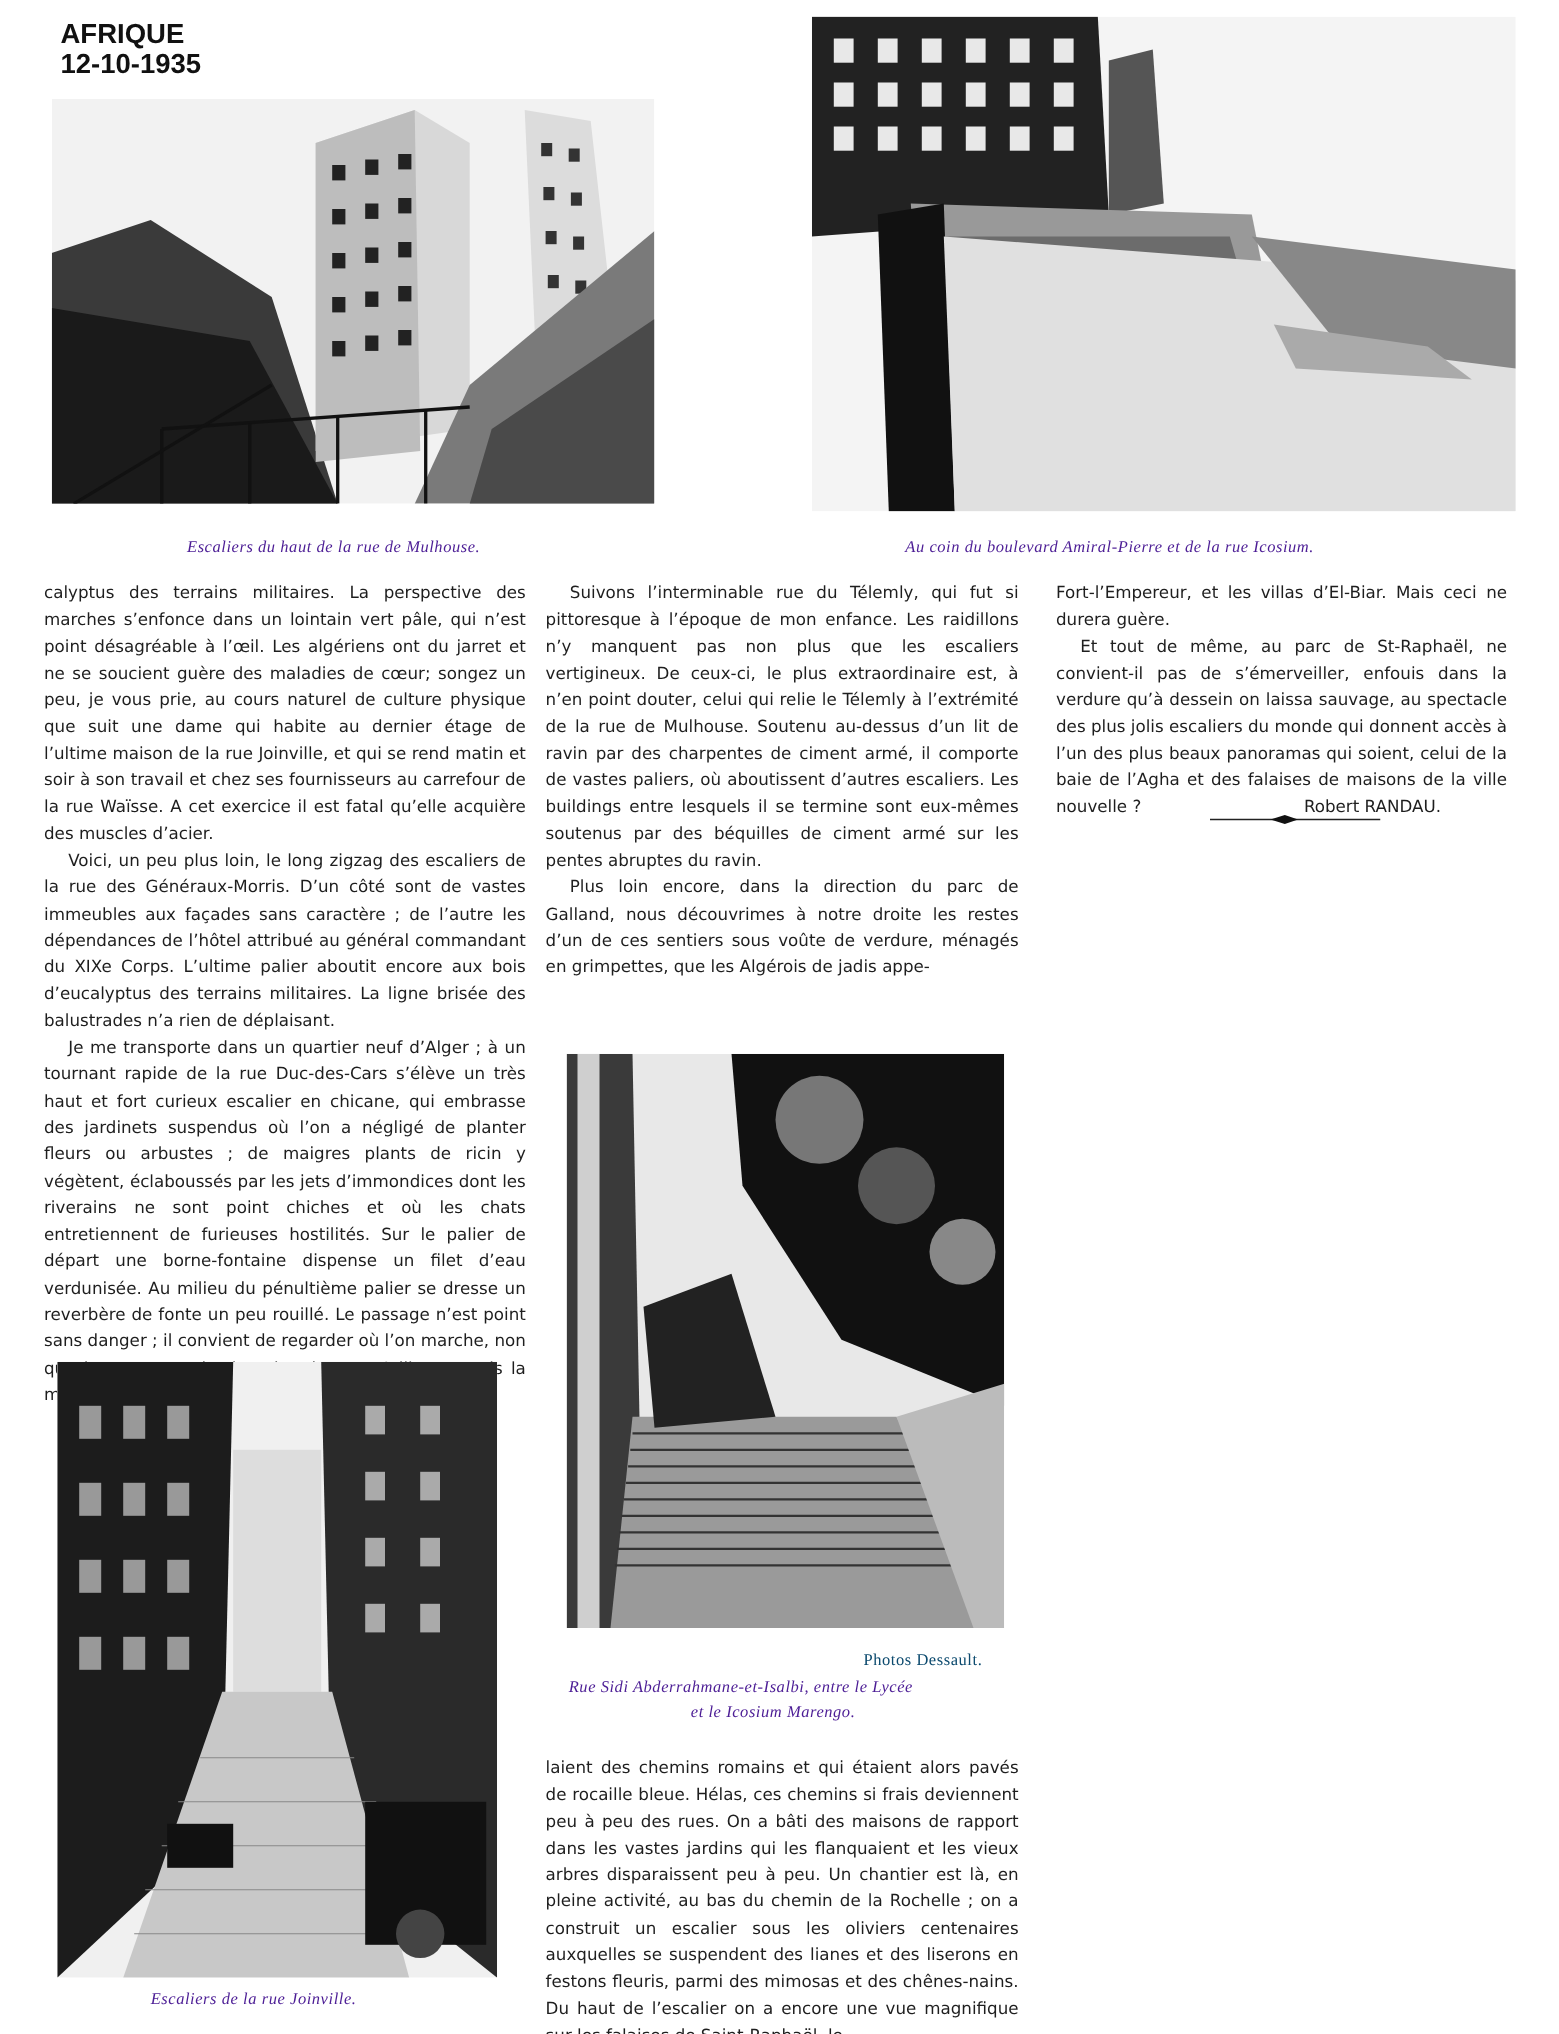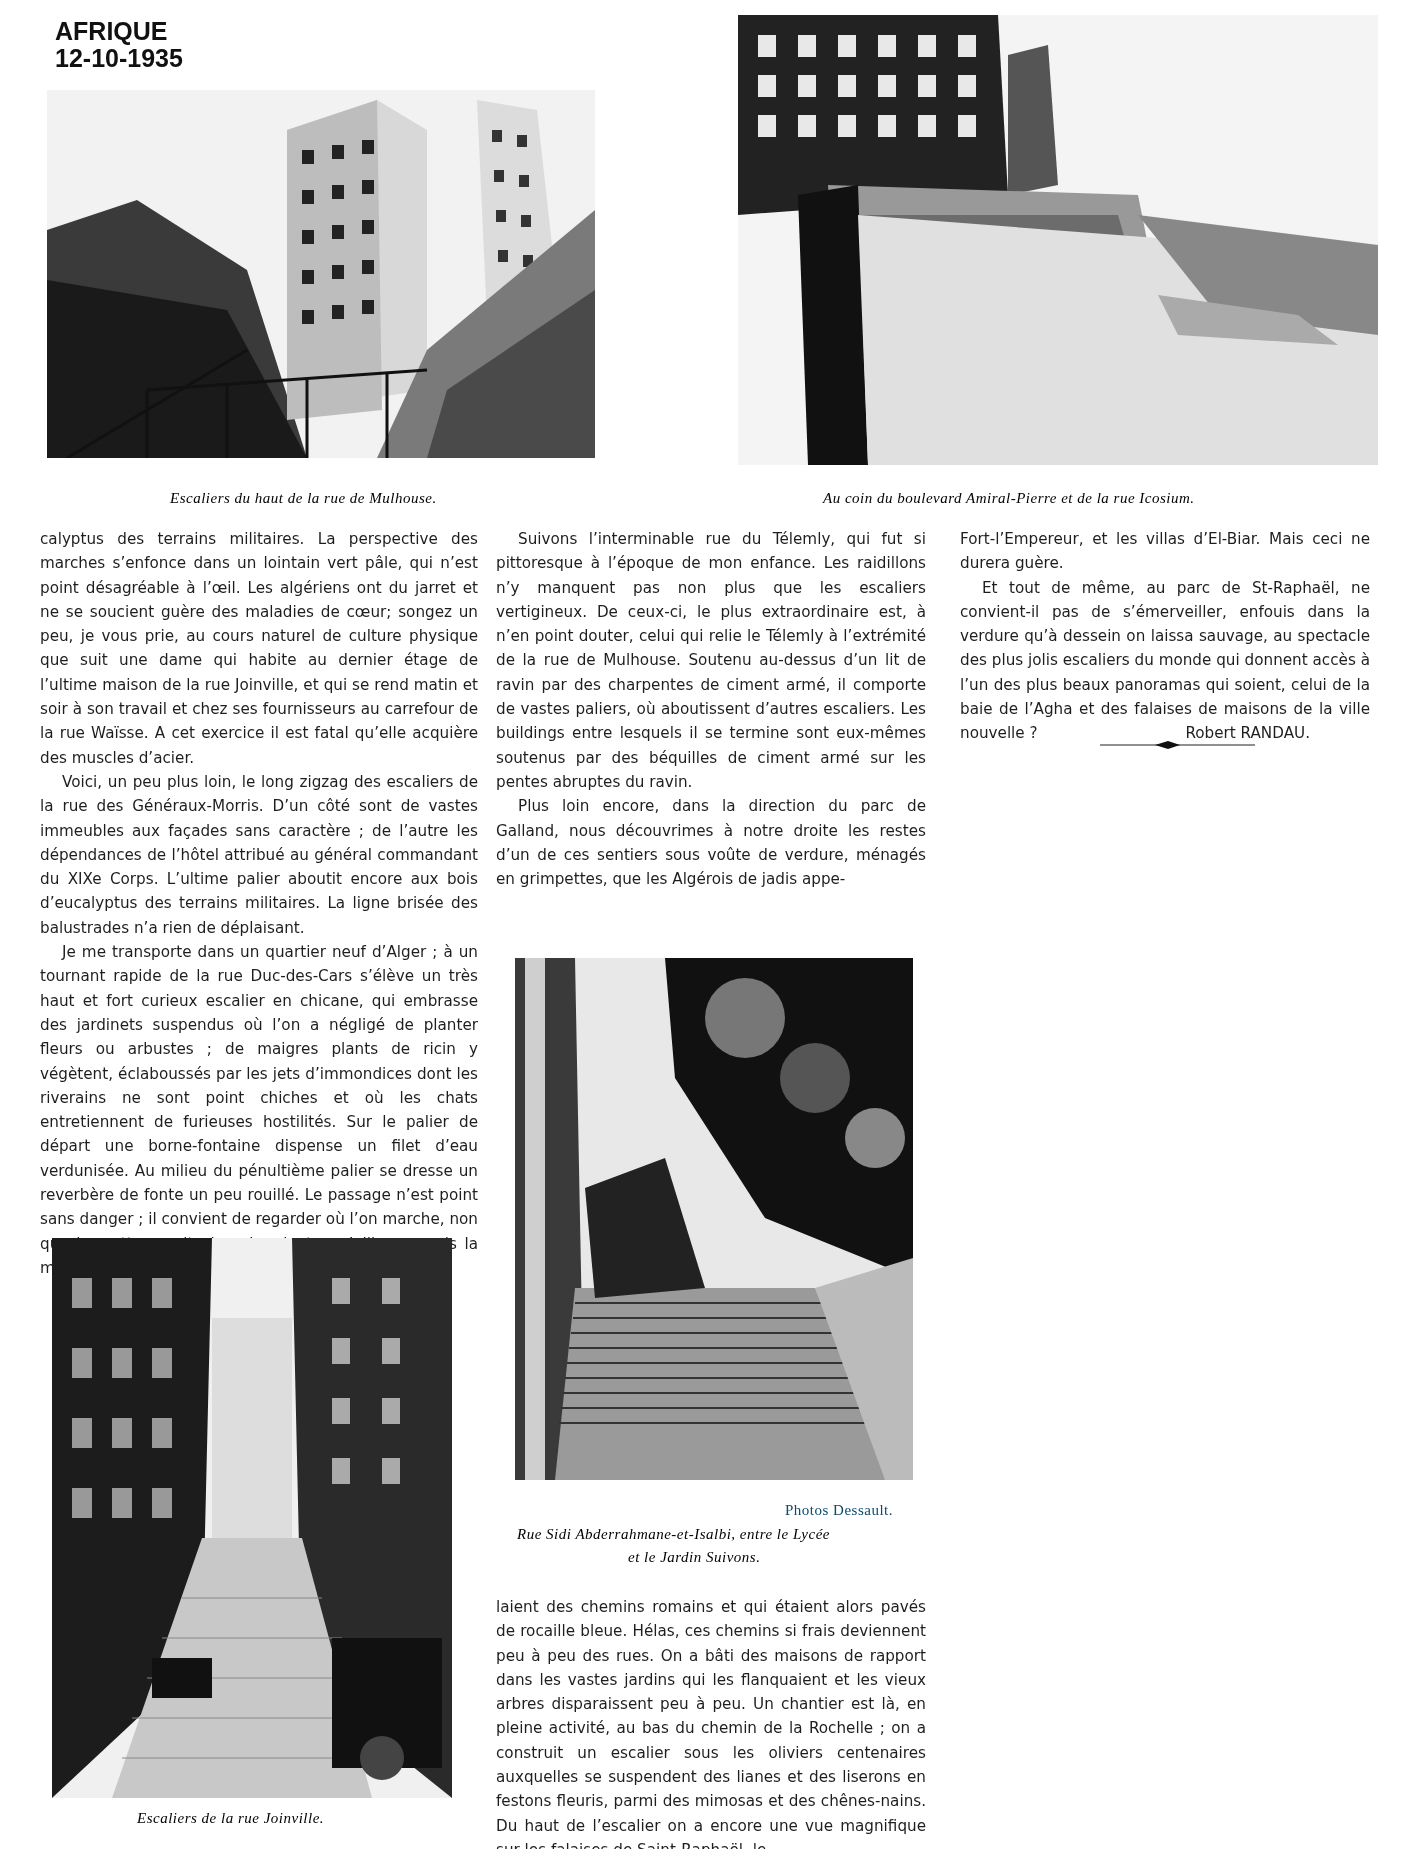--- a/index.html
+++ b/index.html
@@ -3,21 +3,21 @@
 <meta charset="utf-8">
 <style>
   html, body { margin: 0; padding: 0; background: #ffffff; }
   body { width: 1417px; height: 1849px; position: relative; overflow: hidden;
          font-family: "DejaVu Sans", sans-serif; color: #1a1a1a; }
   .header { position: absolute; left: 55px; top: 18px; font-family: "Liberation Sans", sans-serif;
             font-weight: bold; font-size: 25px; line-height: 27px; color: #111; }
   .photo { position: absolute; background: #ffffff; overflow: hidden; }
   .photo svg { width: 100%; height: 100%; display: block; }
   .caption { position: absolute; font-family: "Liberation Serif", serif; font-style: italic;
-             font-size: 15px; color: #000000; letter-spacing: 0.5px; white-space: nowrap; }
+             font-size: 15px; color: #4c1d95; letter-spacing: 0.5px; white-space: nowrap; }
   .credit { position: absolute; font-family: "Liberation Serif", serif; font-size: 15px; color: #0c4a6e; letter-spacing: 0.5px; }
   .col { position: absolute; font-family: "DejaVu Sans", sans-serif; font-size: 15.2px;
          line-height: 24.3px; text-align: justify; color: #1e1e1e; }
   .col p { margin: 0; text-indent: 0; hyphens: manual; }
   .col p.indent { text-indent: 22px; }
   .sig { display: block; text-align: right; padding-right: 60px; margin-top: -24.3px; }
   .ornament { position: absolute; left: 1100px; top: 740px; width: 155px; height: 10px; }
 </style>
 </head>
 <body>
@@ -153,21 +153,21 @@
       <line x1="48" y1="435" x2="358" y2="435"></line>
         <line x1="46" y1="450" x2="366" y2="450"></line>
         <line x1="44" y1="465" x2="374" y2="465"></line>
     </g>
     <polygon points="70,230 150,200 190,330 80,340" fill="#222"></polygon>
     <polygon points="300,330 398,300 398,522 370,522" fill="#bbb"></polygon>
   </svg>
 </div>
 <div class="credit" style="left:785px;top:1502px;">Photos Dessault.</div>
 <div class="caption" style="left:517px;top:1526px;">Rue Sidi Abderrahmane-et-Isalbi, entre le Lycée</div>
-<div class="caption" style="left:628px;top:1549px;">et le Jardin Suivons.</div>
+<div class="caption" style="left:628px;top:1549px;">et le Icosium Marengo.</div>
 
 <div class="col" style="left:496px;top:1595px;width:430px;">
   <p>laient des chemins romains et qui étaient alors pavés de rocaille bleue. Hélas, ces chemins si frais deviennent peu à peu des rues. On a bâti des maisons de rapport dans les vastes jardins qui les flanquaient et les vieux arbres disparaissent peu à peu. Un chantier est là, en pleine activité, au bas du chemin de la Rochelle ; on a construit un escalier sous les oliviers centenaires auxquelles se suspendent des lianes et des liserons en festons fleuris, parmi des mimosas et des chênes-nains. Du haut de l’escalier on a encore une vue magnifique sur les falaises de Saint-Raphaël, le</p>
 </div>
 
 <div class="photo" style="left:52px;top:1238px;width:400px;height:560px;">
   <svg viewBox="0 0 400 560" preserveAspectRatio="none">
     <rect x="0" y="0" width="400" height="560" fill="#f0f0f0"></rect>
     <polygon points="0,0 160,0 150,420 0,560" fill="#1c1c1c"></polygon>
     <g fill="#999">

